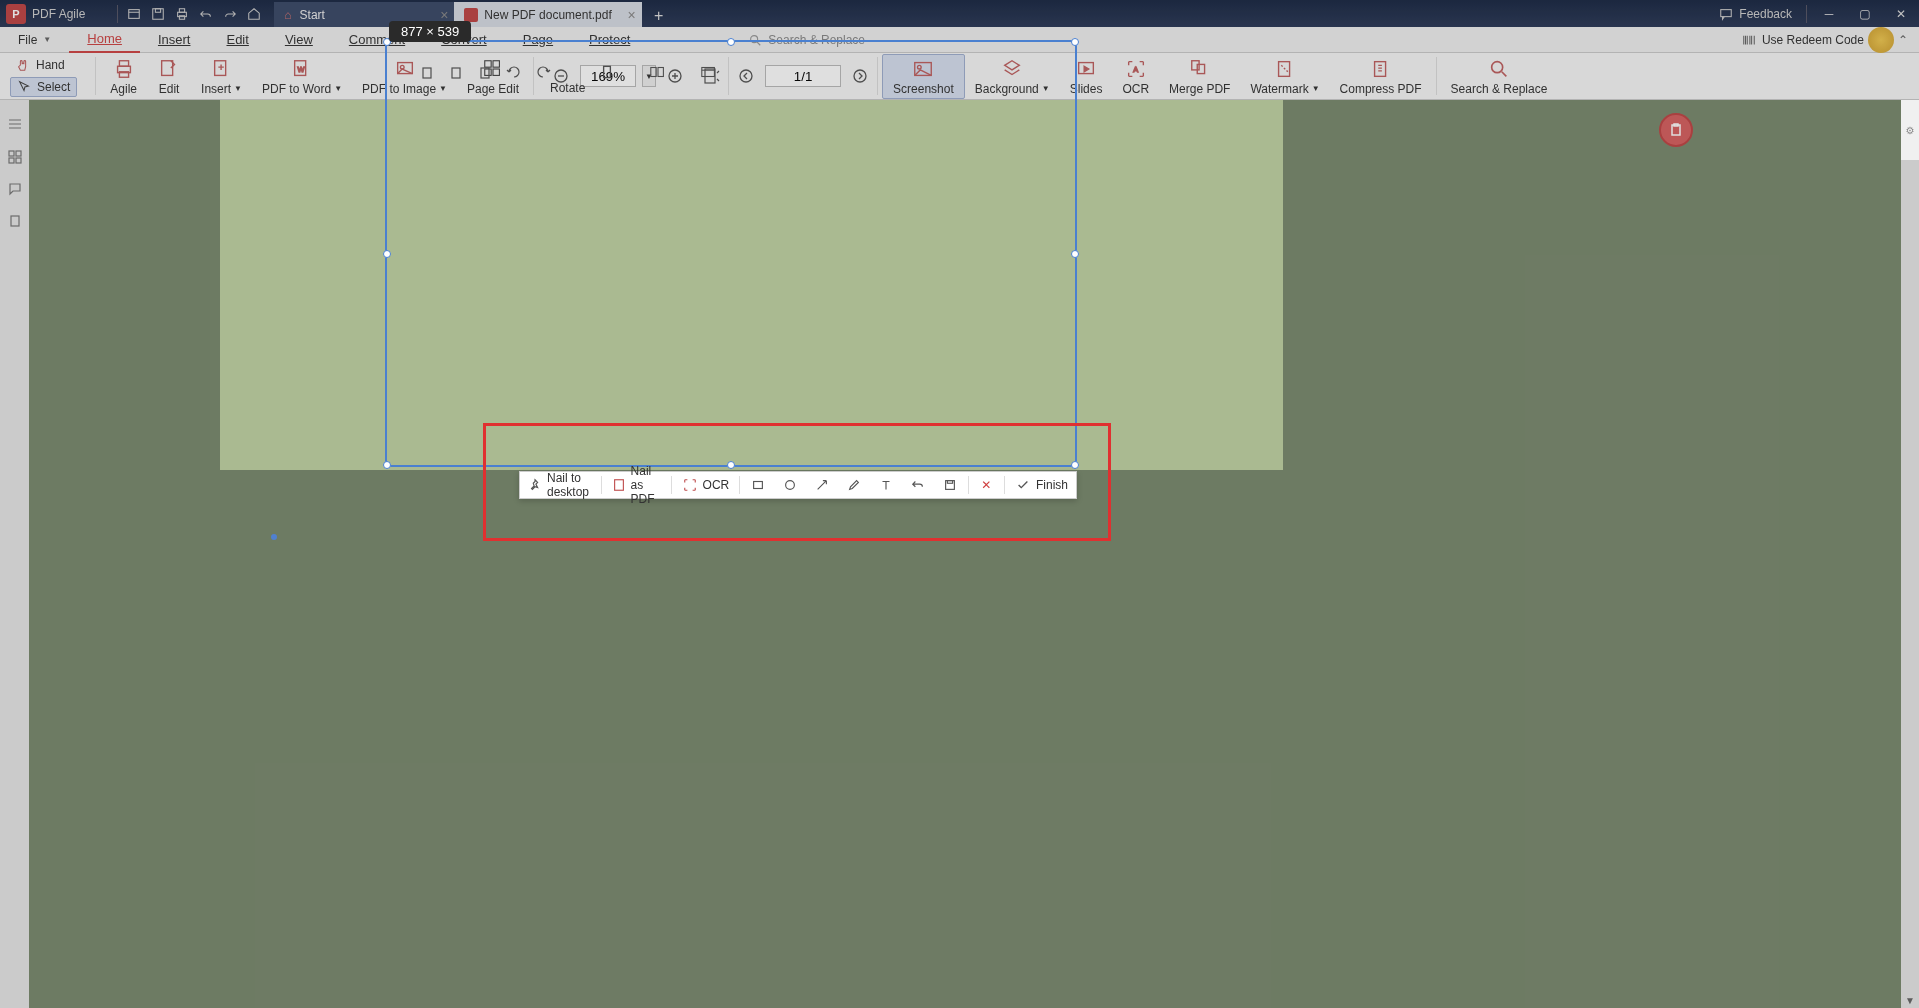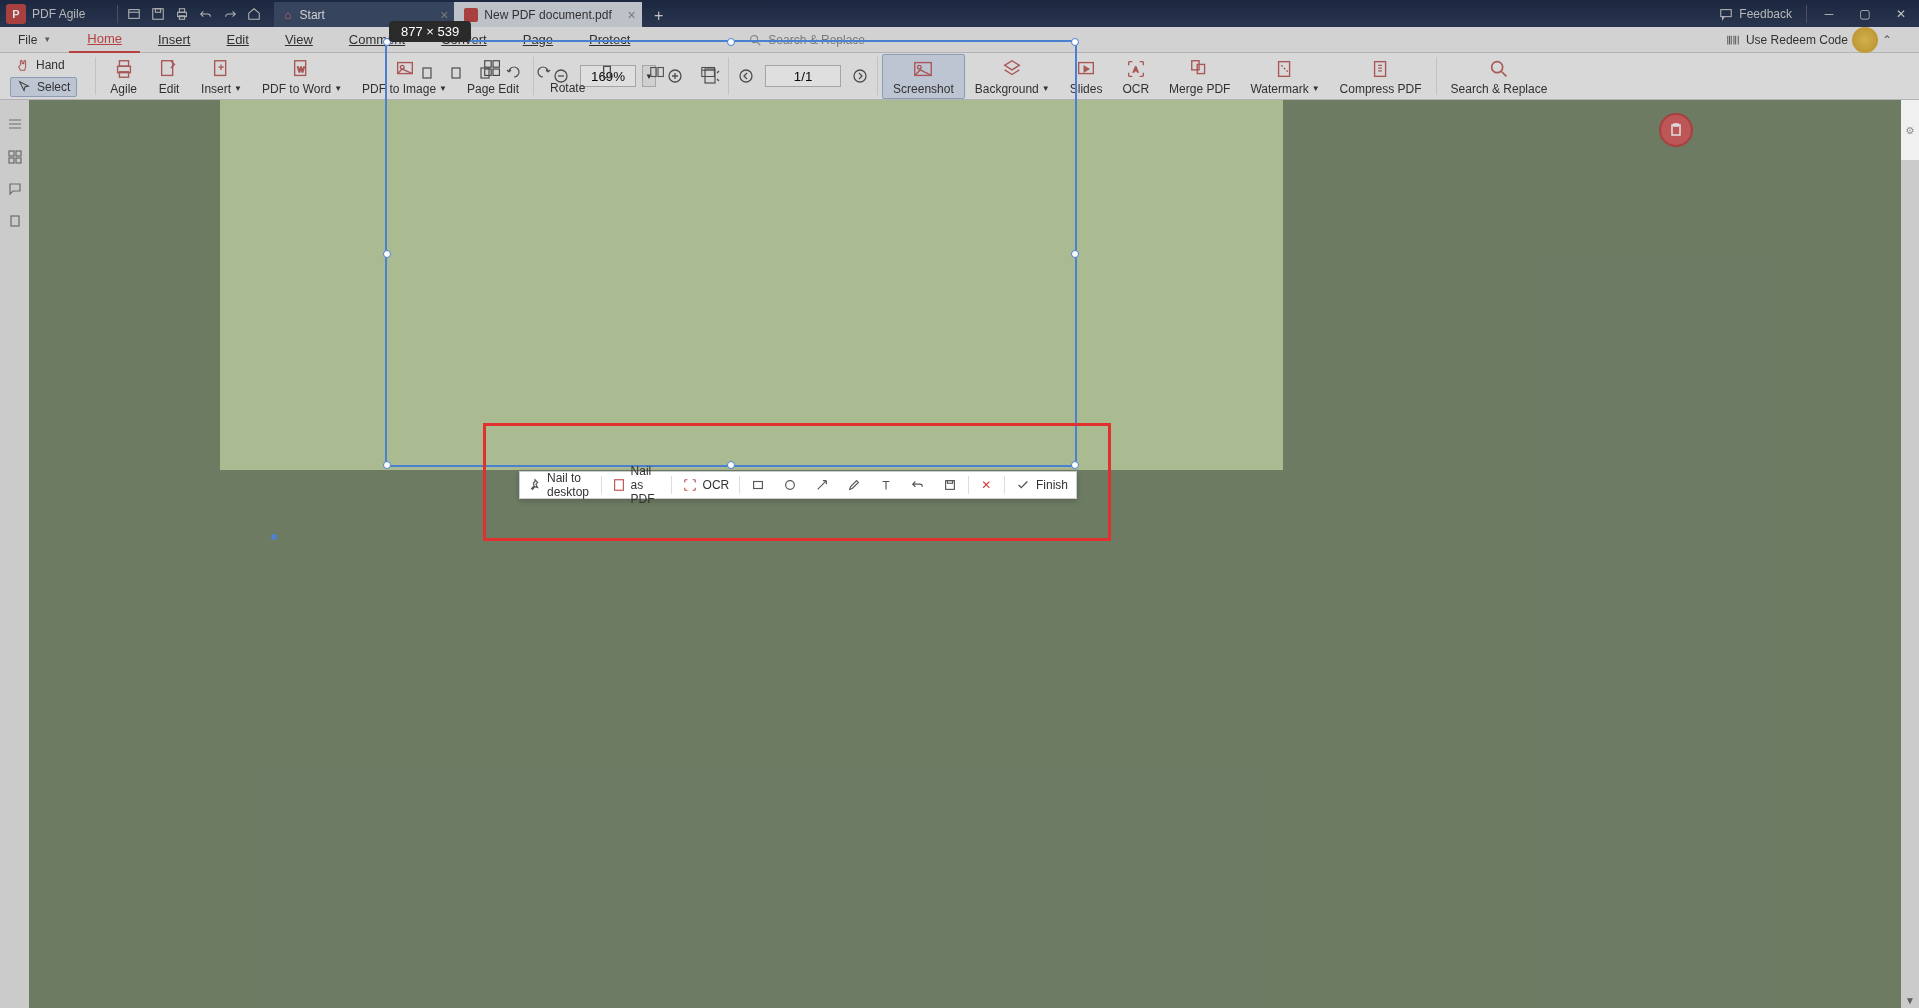--- a/index.html
+++ b/index.html
@@ -24,21 +24,21 @@
     .feedback-btn { display: flex; align-items: center; gap: 6px; padding: 0 10px; cursor: pointer; }
     .window-btn { width: 36px; height: 27px; display: flex; align-items: center; justify-content: center; cursor: pointer; color: #ddd; }
     
     
     .menubar { height: 26px; background: #f0f0f0; display: flex; align-items: center; border-bottom: 1px solid #ccc; }
     .file-menu { padding: 0 18px; height: 26px; display: flex; align-items: center; gap: 6px; cursor: pointer; }
     .file-menu .chevron { font-size: 8px; color: #666; }
     .menu-item { padding: 0 18px; height: 26px; display: flex; align-items: center; cursor: pointer; font-size: 13px; text-decoration: underline; }
     .menu-item.active { color: #d04545; border-bottom: 2px solid #d04545; }
     .search-replace-top { margin-left: 100px; color: #888; display: flex; align-items: center; gap: 6px; }
-    .menubar-right { margin-left: auto; display: flex; align-items: center; padding-right: 27px; gap: 4px; }
+    .menubar-right { margin-left: auto; display: flex; align-items: center; padding-right: 11px; gap: 4px; }
     .redeem-code { display: flex; align-items: center; gap: 6px; cursor: pointer; font-size: 12px; }
     .user-avatar { width: 26px; height: 26px; border-radius: 50%; background: radial-gradient(circle, #f0c850, #d0a030); cursor: pointer; }
     .expand-btn { cursor: pointer; font-size: 12px; color: #666; }
     
     
     .ribbon { height: 47px; background: #f7f7f7; display: flex; align-items: center; border-bottom: 1px solid #ccc; padding-left: 10px; }
     .tool-group-vertical { display: flex; flex-direction: column; gap: 3px; margin-right: 14px; }
     .tool-mini { display: flex; align-items: center; gap: 6px; font-size: 12px; cursor: pointer; padding: 2px 6px; }
     .tool-mini.active { background: #d8e0f0; border: 1px solid #a0b0d0; border-radius: 2px; }
     .tool-btn { display: flex; flex-direction: column; align-items: center; justify-content: center; padding: 2px 10px; cursor: pointer; gap: 1px; font-size: 12px; }

